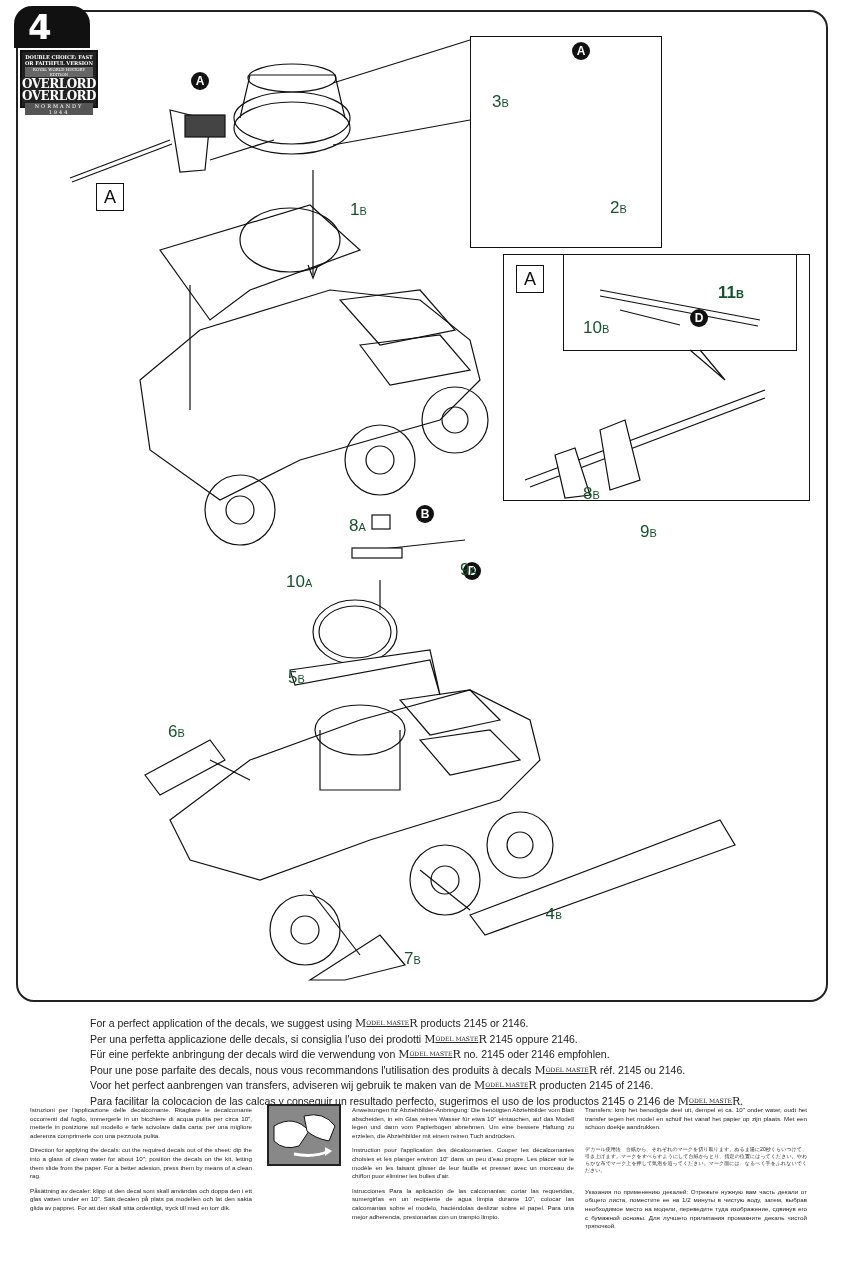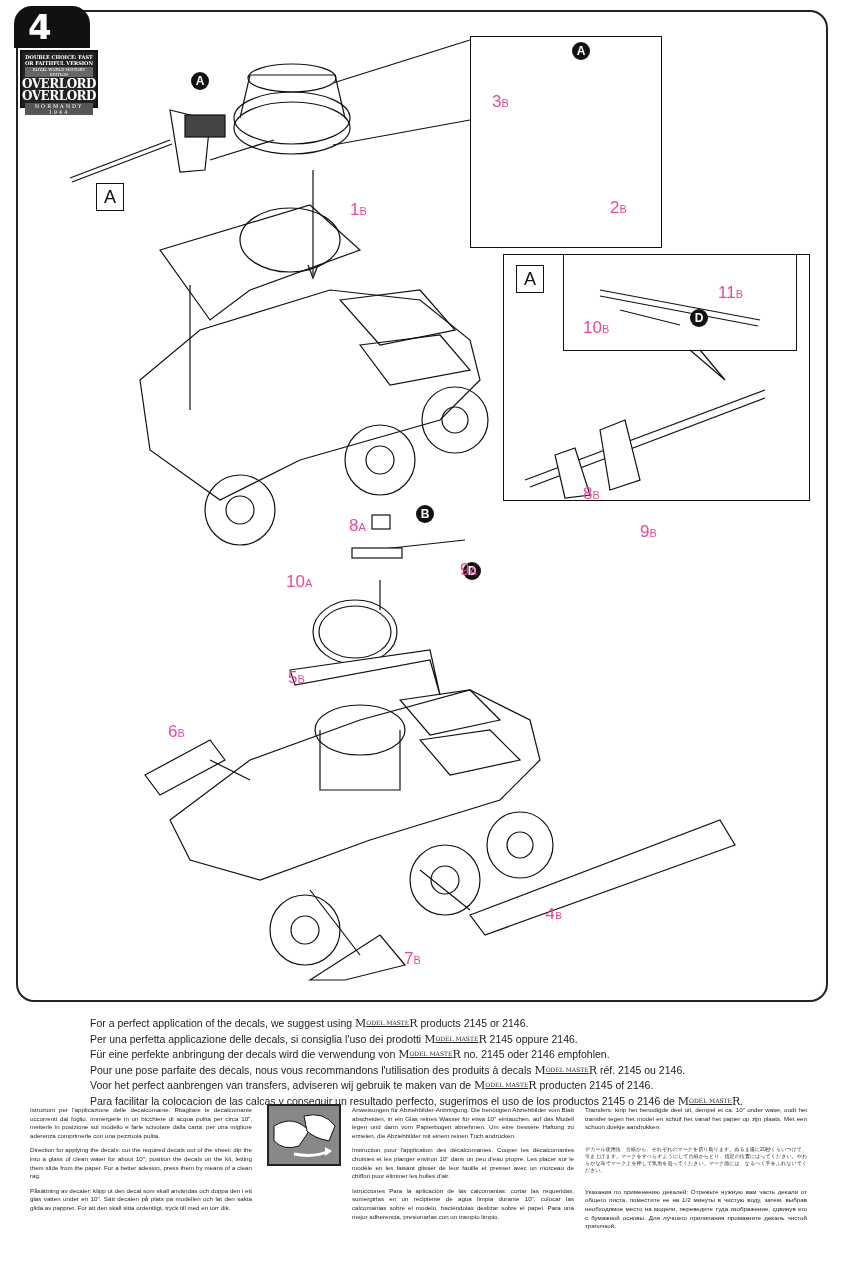--- a/index.html
+++ b/index.html
@@ -4,21 +4,21 @@
 <style>
   html,body{margin:0;padding:0;background:#fff;}
   body{width:850px;height:1282px;position:relative;overflow:hidden;font-family:"Liberation Sans",sans-serif;color:#111;}
   .frame{position:absolute;left:16px;top:10px;width:812px;height:992px;border:2px solid #222;border-radius:18px;box-sizing:border-box;}
   .step-tab{position:absolute;left:14px;top:6px;width:76px;height:42px;background:#111;border-radius:18px 18px 0 0;color:#fff;font-weight:bold;font-size:34px;line-height:42px;padding-left:14px;box-sizing:border-box;font-family:"DejaVu Sans",sans-serif;}
   .logo{position:absolute;left:20px;top:50px;width:78px;height:58px;background:#222;border:2px solid #111;box-sizing:border-box;color:#fff;text-align:center;font-family:"DejaVu Serif",serif;}
   .logo .l1{font-size:5px;line-height:6px;margin-top:2px;font-weight:bold;}
   .logo .l2{font-size:4px;line-height:5px;background:#666;margin:1px 3px;}
   .logo .l3{font-size:12px;line-height:12px;font-weight:bold;letter-spacing:-0.5px;}
   .logo .l4{font-size:5px;line-height:6px;background:#555;margin:1px 3px;letter-spacing:2px;}
-  .lbl{position:absolute;font-size:17px;color:#ec4899;}
+  .lbl{position:absolute;font-size:17px;color:#14532d;}
   .lbl small{font-size:11px;}
   .box-a{position:absolute;width:26px;height:26px;border:1.5px solid #111;font-size:18px;text-align:center;line-height:26px;background:#fff;}
   .callout{position:absolute;width:18px;height:18px;border-radius:50%;background:#111;color:#fff;font-weight:bold;font-size:12px;text-align:center;line-height:18px;}
   .inset{position:absolute;border:1.5px solid #111;background:transparent;}
   svg.draw{position:absolute;left:0;top:0;}
   .note{position:absolute;left:90px;top:1016px;font-size:10.5px;line-height:14.6px;color:#222;}
   .mm{font-family:"DejaVu Serif",serif;font-size:11px;}
   .mm u{font-size:6px;text-decoration:underline;vertical-align:top;}
   .col{position:absolute;font-size:6.2px;line-height:8.6px;color:#222;text-align:justify;}
   .col p{margin:0 0 6px 0;}
@@ -138,21 +138,21 @@
 <div class="lbl" style="left:545px;top:905px;font-family:Liberation Mono, monospace;"><span>4</span><small>B</small></div>
 <div class="lbl" style="left:288px;top:668px;"><span>5</span><small>B</small></div>
 <div class="lbl" style="left:168px;top:722px;"><span>6</span><small>B</small></div>
 <div class="lbl" style="left:404px;top:949px;"><span>7</span><small>B</small></div>
 <div class="lbl" style="left:349px;top:516px;"><span>8</span><small>A</small></div>
 <div class="lbl" style="left:583px;top:484px;"><span>8</span><small>B</small></div>
 <div class="lbl" style="left:425px;top:560px;margin-left:35px;"><span>9</span><small>A</small></div>
 <div class="lbl" style="left:640px;top:474px;margin-top:48px;"><span>9</span><small>B</small></div>
 <div class="lbl" style="left:286px;top:572px;text-align:right;"><span>10</span><small>A</small></div>
 <div class="lbl" style="left:583px;top:318px;"><span>10</span><small>B</small></div>
-<div class="lbl" style="left:718px;top:283px;"><span>11</span><small>B</small></div>
+<div class="lbl" style="left:718px;top:283px;font-weight:bold;"><span>11</span><small>B</small></div>
 
 <div class="note">
   <div><span>For a perfect application of the decals, we suggest using </span><span class="mm"><span>M</span><u>ODEL MASTE</u><span>R</span></span><span> products 2145 or 2146.</span></div>
   <div><span>Per una perfetta applicazione delle decals, si consiglia  l'uso dei prodotti </span><span class="mm"><span>M</span><u>ODEL MASTE</u><span>R</span></span><span> 2145 oppure 2146.</span></div>
   <div><span>Für eine perfekte anbringung der decals wird die verwendung von </span><span class="mm"><span>M</span><u>ODEL MASTE</u><span>R</span></span><span> no. 2145 oder 2146 empfohlen.</span></div>
   <div><span>Pour une pose parfaite des decals, nous vous recommandons l'utilisation des produits à decals </span><span class="mm"><span>M</span><u>ODEL MASTE</u><span>R</span></span><span> réf. 2145 ou 2146.</span></div>
   <div><span>Voor het perfect aanbrengen van transfers, adviseren wij gebruik te maken van de </span><span class="mm"><span>M</span><u>ODEL MASTE</u><span>R</span></span><span> producten 2145 of 2146.</span></div>
   <div><span>Para facilitar la colocacion de las calcas y conseguir un resultado perfecto, sugerimos el uso de los productos 2145 o 2146 de </span><span class="mm"><span>M</span><u>ODEL MASTE</u><span>R</span></span><span>.</span></div>
 </div>
 

